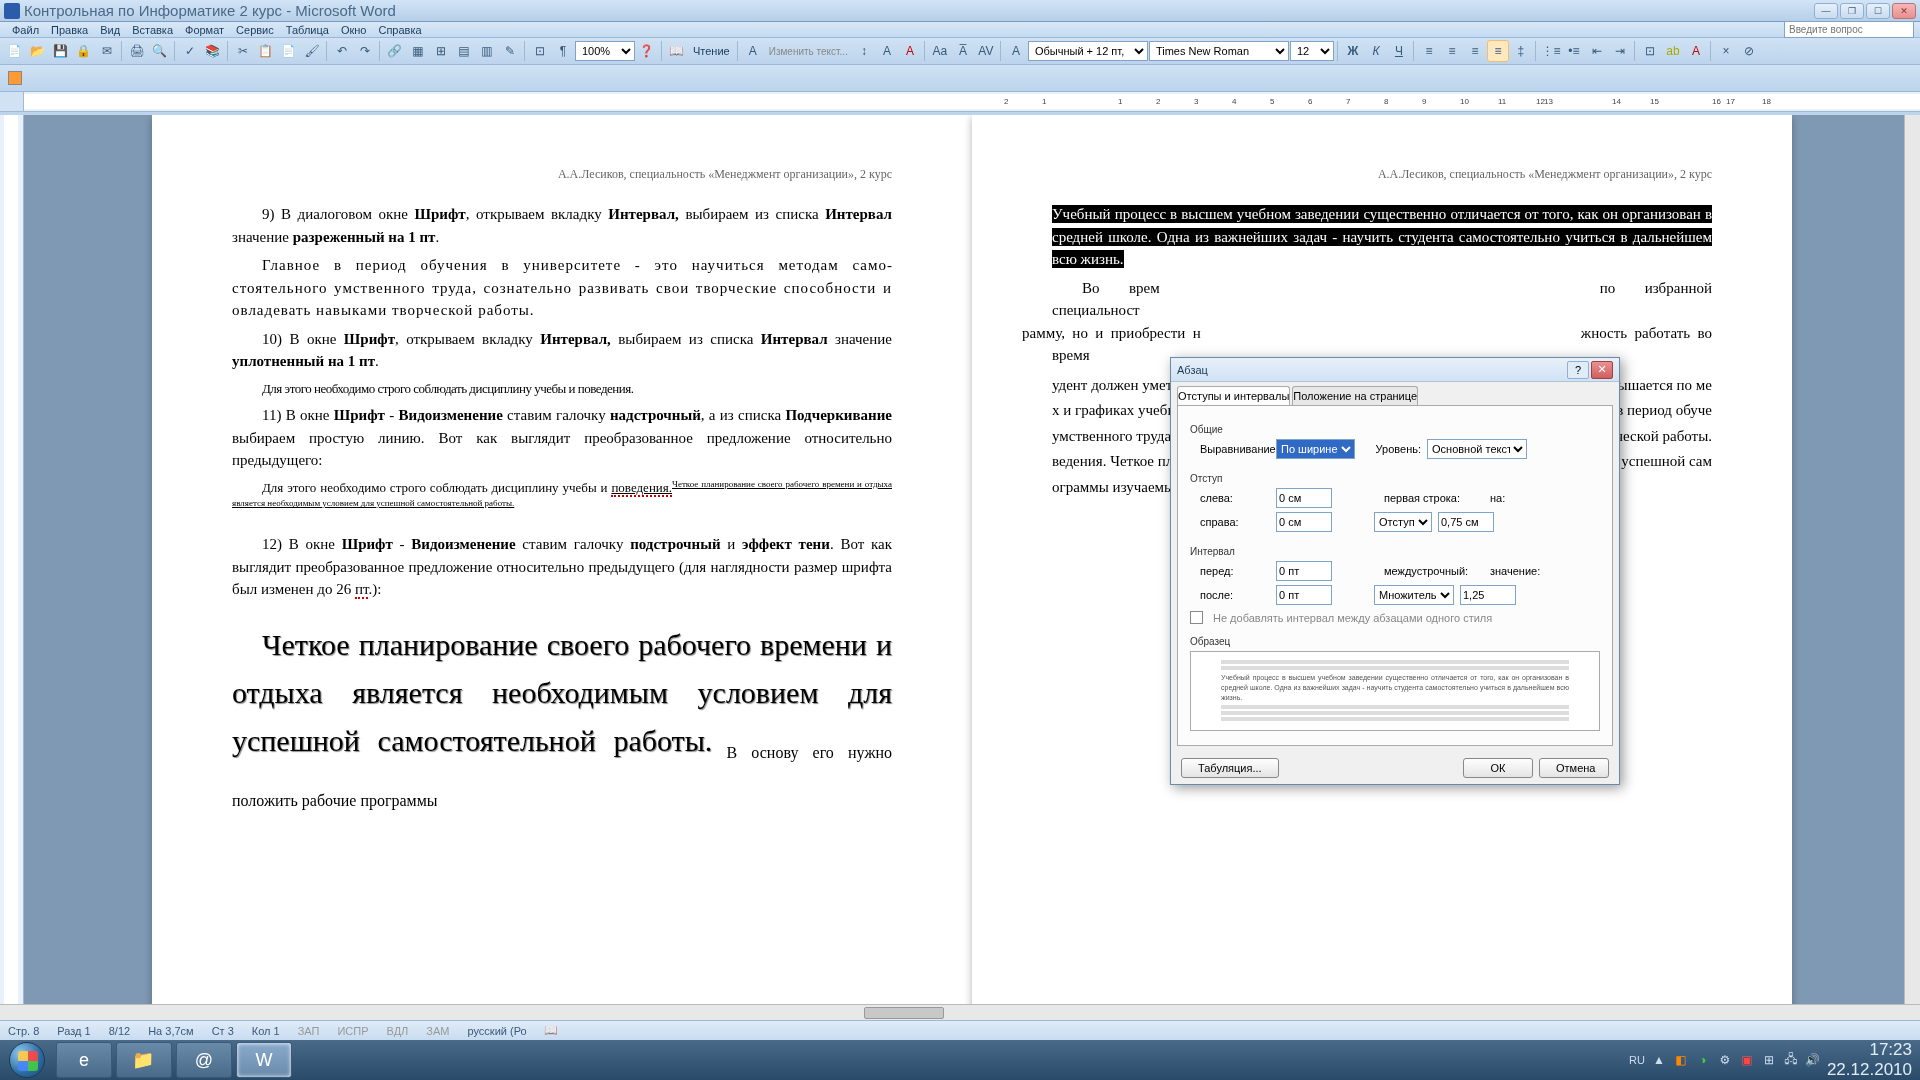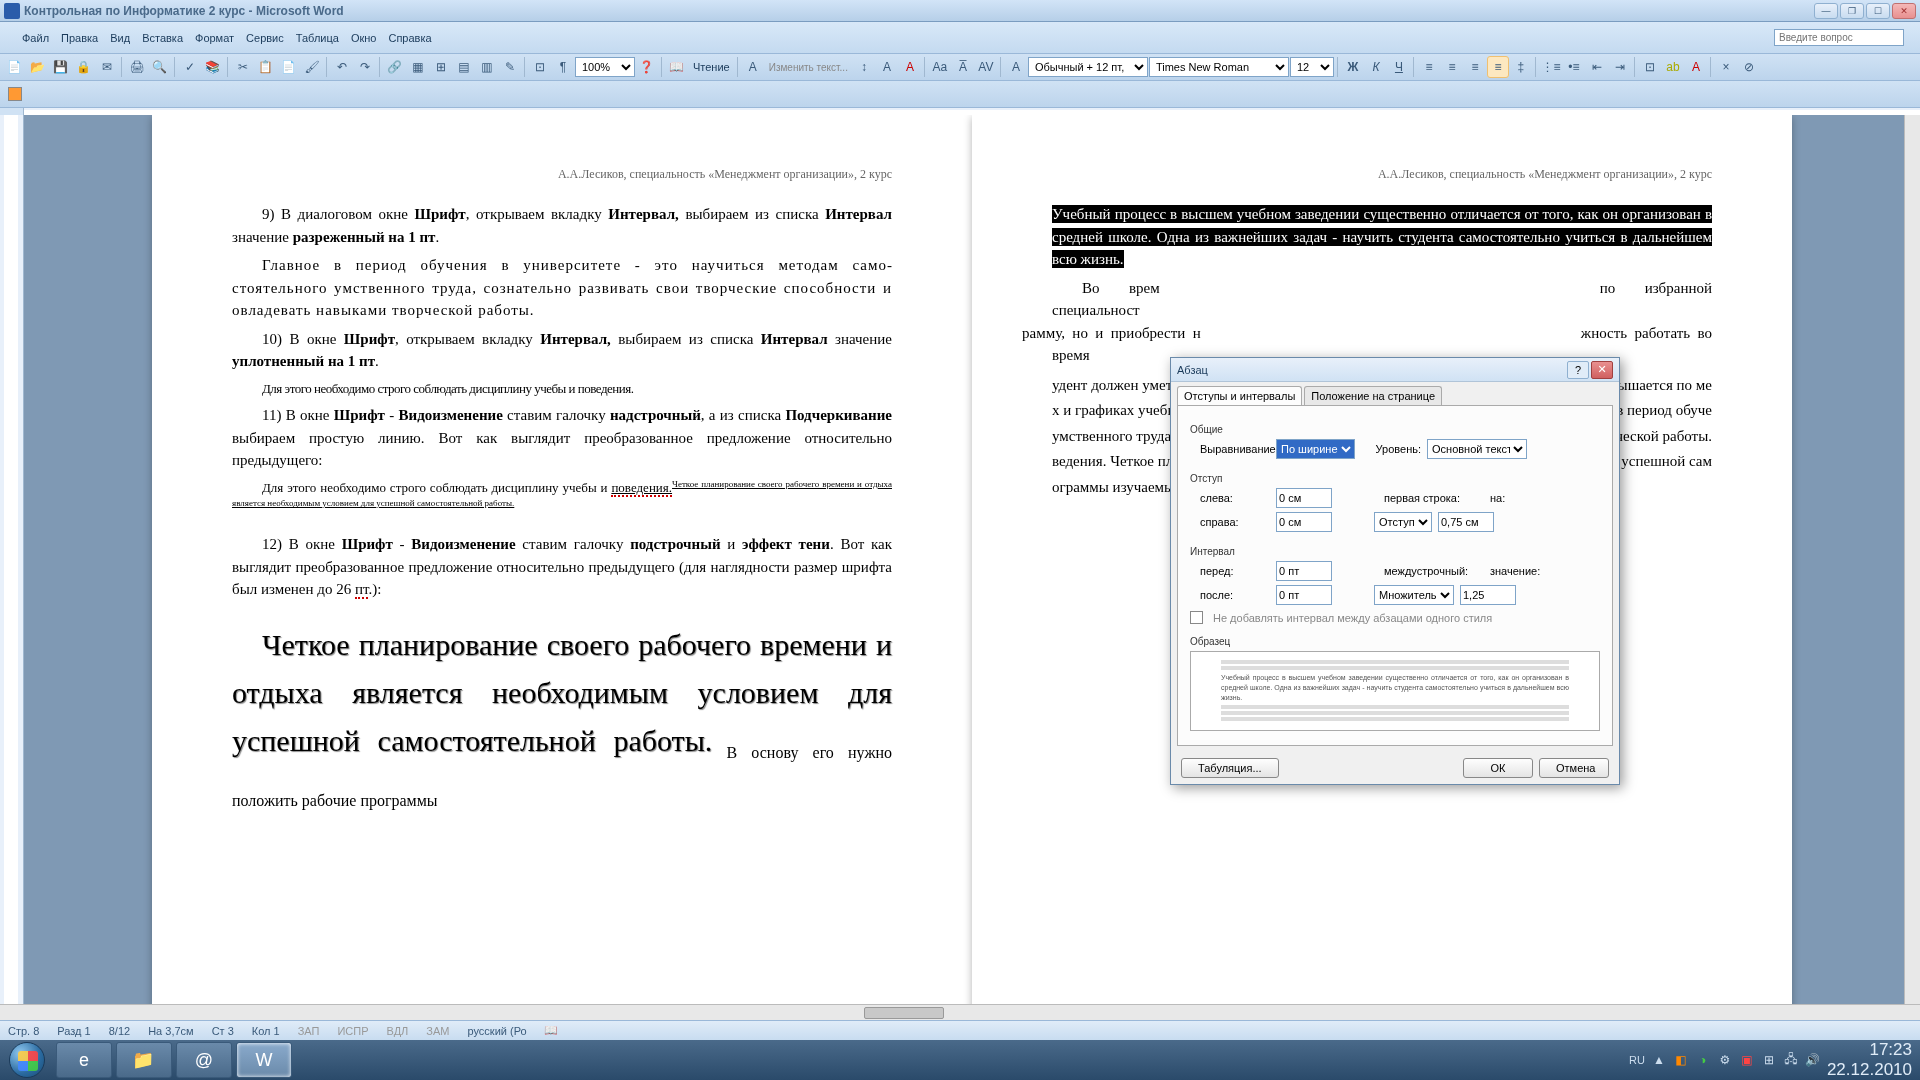--- a/index.html
+++ b/index.html
@@ -1,26 +1,26 @@
 <!DOCTYPE html>
 <html><head>
 <meta charset="utf-8">
 <style>
 * { box-sizing: border-box; margin: 0; padding: 0; }
 body { font-family: Tahoma, Arial, sans-serif; font-size: 11px; background: #bcd4ec; overflow: hidden; width: 1920px; height: 1080px; position: relative; }
 
 
 .titlebar { height: 22px; background: linear-gradient(#d2e4f7,#b6cfe8); display: flex; align-items: center; padding: 0 4px; border-bottom: 1px solid #7a9cc0; }
 .titlebar .icon { width: 16px; height: 16px; background: #2a5caa; border-radius: 2px; margin-right: 4px; display:inline-block; }
-.titlebar .title { flex: 1; color: #4a6a8a; font-size: 12px; font-weight: bold; }
+.titlebar .title { flex: 1; color: #4a6a8a; font-size: 15px; }
 .titlebar .winbtn { width: 24px; height: 16px; margin-left: 2px; background: linear-gradient(#e8f0fa,#c8dcf0); border: 1px solid #8fb0d0; border-radius: 3px; display: flex; align-items: center; justify-content: center; font-size: 9px; color: #3a5a7a; }
 .titlebar .winbtn.close { background: linear-gradient(#f4b8b8,#e89090); border-color: #c07070; color: #a03030; }
 
 
-.menubar { height: 32px; background: linear-gradient(#d8e8f8,#c4daf0); display: flex; align-items: center; padding: 0 16px; border-bottom: 1px solid #9ab8d8; }
+.menubar { height: 16px; background: linear-gradient(#d8e8f8,#c4daf0); display: flex; align-items: center; padding: 0 6px; border-bottom: 1px solid #9ab8d8; }
 .menubar .menuitem { padding: 2px 6px; color: #1a3a5a; cursor: default; }
 .menubar .help-search { margin-left: auto; width: 130px; height: 17px; background: #fff; border: 1px solid #7fa4c8; font-size: 10px; color: #999; padding: 0 4px; }
 
 
 .toolbars { background: linear-gradient(#d0e2f4,#bcd4ec); padding: 2px 4px; border-bottom: 1px solid #9ab8d8; display: flex; flex-wrap: wrap; gap: 1px; align-items: center; }
 .tbtn { width: 22px; height: 22px; background: transparent; border: 1px solid transparent; border-radius: 3px; display: inline-flex; align-items: center; justify-content: center; font-size: 12px; color: #3a5a7a; cursor: default; }
 .tsep { width: 2px; height: 20px; border-left: 1px solid #a0b8d0; margin: 0 2px; }
 .tcombo { height: 20px; background: #fff; border: 1px solid #7fa4c8; font-size: 11px; padding: 0 2px; }
 .toolbars2 { background: linear-gradient(#d0e2f4,#bcd4ec); padding: 2px 4px; border-bottom: 1px solid #9ab8d8; display:flex; align-items:center; }
 .toolbars2 .swatch { width:14px; height:14px; background:#ff9933; border:1px solid #888; margin:2px; }
@@ -61,21 +61,21 @@
 .tray .clock { text-align: right; line-height: 1.2; font-size: 17px; color: #e0ecf8; }
 .tray .ticon { width:16px; height:16px; display:inline-flex; align-items:center; justify-content:center; font-size:12px; }
 
 
 .dialog { position: absolute; left: 1170px; top: 357px; width: 450px; background: #f0f0f0; border: 1px solid #6a8aaa; box-shadow: 3px 3px 12px rgba(0,0,0,0.4); font-family: Tahoma, sans-serif; font-size: 11px; z-index: 100; }
 .dialog-title { height: 24px; background: linear-gradient(#e8f0fa,#d0e2f4); display: flex; align-items: center; padding: 0 6px; border-bottom: 1px solid #b0c4d8; }
 .dialog-title .dtitle { flex: 1; color: #1a3a5a; }
 .dialog-title .dbtn { width: 22px; height: 18px; margin-left: 2px; border: 1px solid #8fb0d0; border-radius: 2px; display: flex; align-items: center; justify-content: center; background:#e0ecf8; }
 .dialog-title .dbtn.close { background: linear-gradient(#e89090,#d06060); color: #fff; border-color: #a04040; }
 .dialog-tabs { display: flex; padding: 4px 6px 0; background: #f0f0f0; }
-.dialog-tab { padding: 3px 6px; border: 1px solid #aaa; border-bottom: none; background: #e8e8e8; margin-right: 2px; border-radius: 3px 3px 0 0; font-size:11px; }
+.dialog-tab { padding: 3px 0; border: 1px solid #aaa; border-bottom: none; background: #e8e8e8; margin-right: 2px; border-radius: 3px 3px 0 0; font-size:11px; }
 .dialog-tab.active { background: #fcfcfc; position: relative; z-index: 2; }
 .dialog-body { background: #fcfcfc; border: 1px solid #aaa; margin: 0 6px 6px; padding: 10px 12px; }
 .dialog-body .section-label { font-size: 10px; color: #333; margin: 8px 0 4px; }
 .dialog-row { display: flex; align-items: center; gap: 6px; margin: 4px 0; }
 .dialog-row label { width: 80px; text-align: left; font-size: 11px; padding-left: 10px; }
 .dialog-row label.w2 { width: 100px; }
 .dselect { height: 20px; border: 1px solid #7fa4c8; background: #fff; font-size: 11px; flex:1; }
 .dselect.selected { background: #316ac5; color: #fff; }
 .dspinner { width: 56px; height: 20px; border: 1px solid #7fa4c8; background: #fff; font-size: 11px; padding: 0 2px; display:flex; align-items:center; }
 .dcheckbox { width: 13px; height: 13px; border: 1px solid #888; background: #fff; margin-right: 4px; }

